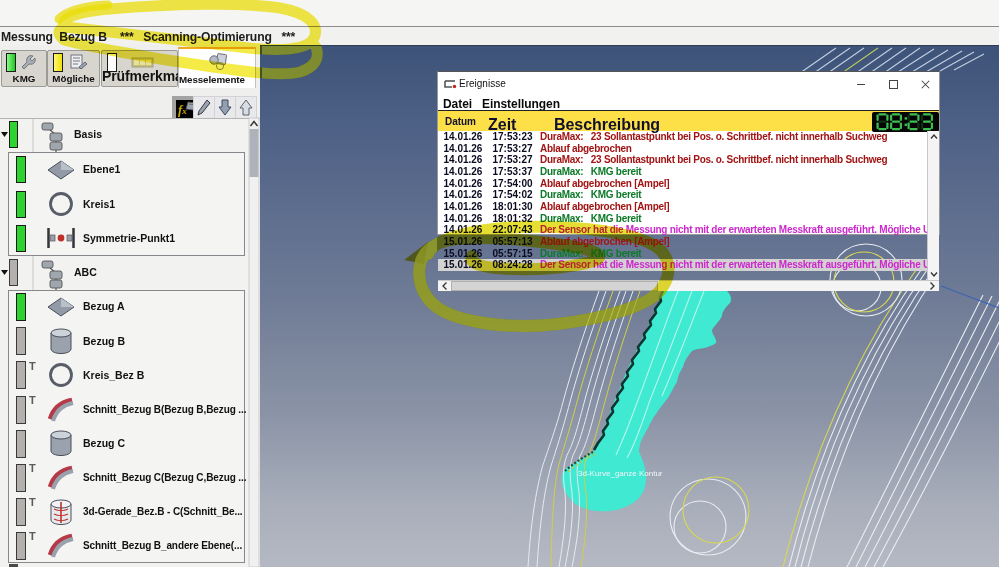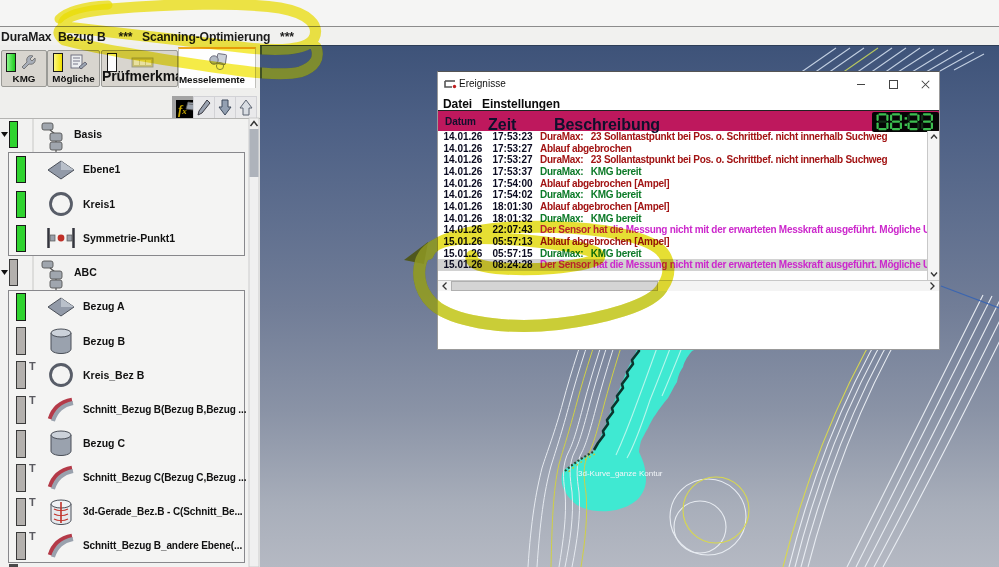--- a/index.html
+++ b/index.html
@@ -7,21 +7,21 @@
        font-family:"Liberation Sans",sans-serif;background:#f2f2f0;}
   .abs{position:absolute;}
   .bold{font-weight:bold;}
 </style>
 </head>
 <body>
 
 <div class="abs" style="left:0;top:0;width:999px;height:26px;background:#f5f5f4;"></div>
 <div class="abs" style="left:0;top:26px;width:999px;height:1px;background:#8c8c8c;"></div>
 <div class="abs" style="left:0;top:27px;width:999px;height:18px;background:#f1f1ef;"></div>
-<div class="abs bold" style="left:1px;top:30px;font-size:12.2px;letter-spacing:-0.15px;color:#1c1c1c;white-space:pre;">DuraMax  Bezug B    ***   Scanning-Optimierung   ***</div>
+<div class="abs bold" style="left:1px;top:30px;font-size:12.2px;letter-spacing:-0.15px;color:#1c1c1c;white-space:pre;">Messung  Bezug B    ***   Scanning-Optimierung   ***</div>
 
 <div class="abs" style="left:260px;top:45px;width:739px;height:522px;
      background:linear-gradient(180deg,#3e5379 0%,#4d6085 15%,#5e6e8e 32%,#717d97 50%,#8a93a6 70%,#a8aeba 88%,#b5b9c3 100%);
      border-top:1px solid #2e3e57;"></div>
 <svg class="abs" style="left:260px;top:45px;" width="739" height="522" viewBox="260 45 739 522">
 
   <g stroke-width="1.1" fill="none">
     <line x1="800" y1="73" x2="836" y2="48" stroke="#c3d0e2"></line>
     <line x1="814" y1="73" x2="850" y2="48" stroke="#c3d0e2"></line>
     <line x1="828" y1="73" x2="864" y2="48" stroke="#c3d0e2"></line>
@@ -274,37 +274,37 @@
     <text x="83" y="549" font-size="10" letter-spacing="-0.1">Schnitt_Bezug B_andere Ebene(...</text>
   </g>
 
   <rect x="249" y="118" width="10" height="449" fill="#f0f0f0" stroke="#c4c4c4" stroke-width="0.8"></rect>
   <rect x="249.5" y="129" width="9" height="48" fill="#aeb3bb"></rect>
   <path d="M 250.5,126 L 254,121.5 L 257.5,126" fill="none" stroke="#333" stroke-width="1.4"></path>
 
   <rect x="9" y="564" width="9" height="3" fill="#4a4a4a"></rect>
 </svg>
 
-<div id="win" class="abs" style="left:437px;top:71px;width:503px;height:279px;background:#fff;border:1px solid #999;border-top:1px solid #555;box-sizing:border-box;">
+<div id="win" class="abs" style="left:437px;top:71px;width:503px;height:164px;background:#fff;border:1px solid #999;border-top:1px solid #555;box-sizing:border-box;">
 
   <svg class="abs" style="left:6px;top:7px;" width="13" height="10" viewBox="0 0 13 10">
     <path d="M 1,2 L 1,8 L 8,8" fill="none" stroke="#555" stroke-width="1.6"></path>
     <path d="M 1,2 L 11,2" fill="none" stroke="#555" stroke-width="1.6"></path>
     <circle cx="10.5" cy="7.5" r="1.7" fill="#c02020"></circle>
   </svg>
   <div class="abs" style="left:21px;top:6px;font-size:10px;color:#111;">Ereignisse</div>
   <div class="abs" style="left:419px;top:12px;width:8px;height:1.4px;background:#444;"></div>
   <div class="abs" style="left:451px;top:8px;width:7px;height:7px;border:1.3px solid #444;"></div>
   <svg class="abs" style="left:483px;top:8px;" width="9" height="9" viewBox="0 0 12 12">
     <path d="M 1,1 L 11,11 M 11,1 L 1,11" stroke="#444" stroke-width="1.4"></path>
   </svg>
 
   <div class="abs bold" style="left:5px;top:25px;font-size:12px;letter-spacing:-0.05px;color:#0a0a0a;">Datei&nbsp;&nbsp;&nbsp;Einstellungen</div>
 
-  <div class="abs" style="left:0;top:38px;width:501px;height:21px;background:#be185d;border-top:1px solid #222;box-sizing:border-box;">
+  <div class="abs" style="left:0;top:38px;width:501px;height:21px;background:#fde047;border-top:1px solid #222;box-sizing:border-box;">
     <div class="abs bold" style="left:7px;top:4.5px;font-size:10px;letter-spacing:-0.05px;color:#10102c;">Datum</div>
     <div class="abs bold" style="left:50px;top:4.5px;font-size:16px;color:#10102c;">Zeit</div>
     <div class="abs bold" style="left:116px;top:4.5px;font-size:16px;letter-spacing:-0.05px;color:#10102c;">Beschreibung</div>
 
     <svg class="abs" style="left:434px;top:1px;" width="67" height="20" viewBox="0 0 67 20">
       <rect x="0" y="0" width="67" height="20" rx="2" fill="#050505"></rect>
       <g id="clockseg">
           <rect x="6.5" y="1.2" width="8" height="2.2" fill="#3cbf50" rx="0.8"></rect>
           <rect x="14.3" y="2.4" width="2.2" height="6.5" fill="#3cbf50" rx="0.8"></rect>
           <rect x="14.3" y="10.5" width="2.2" height="6.5" fill="#3cbf50" rx="0.8"></rect>

